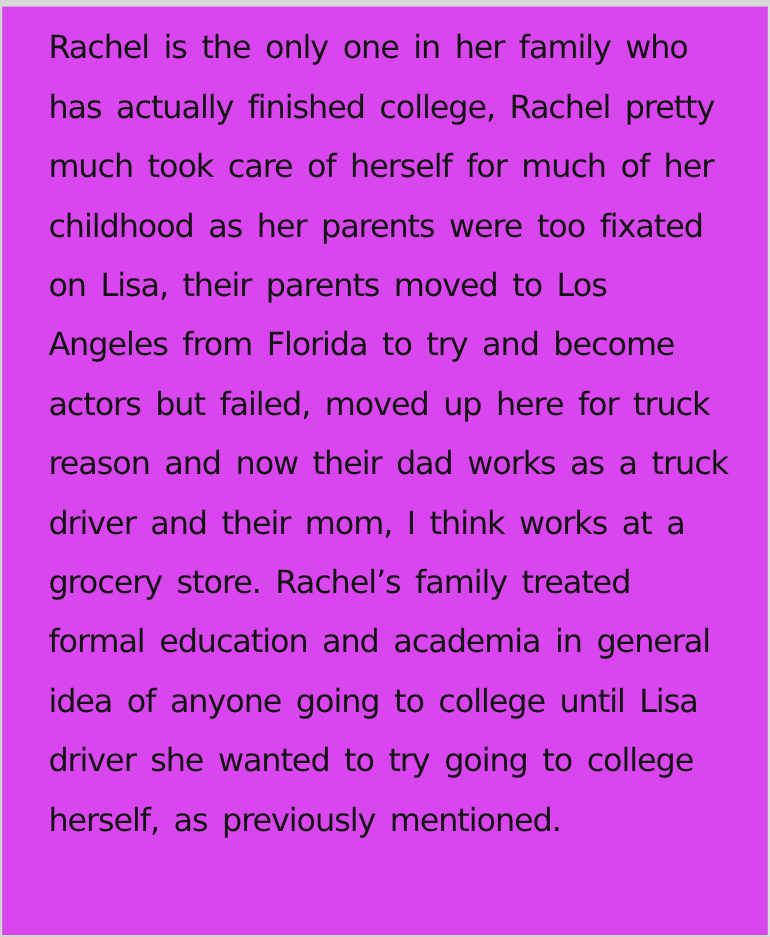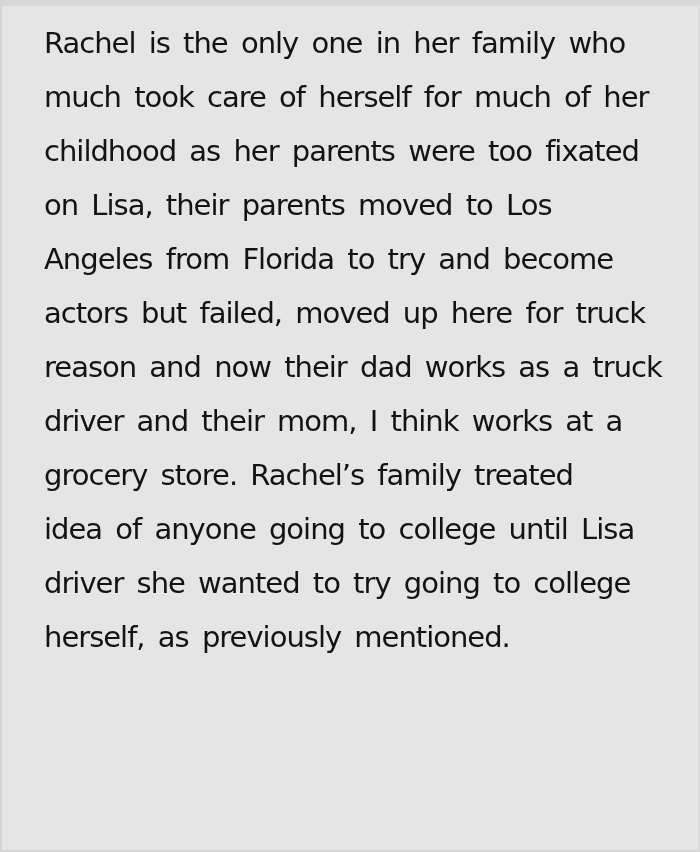--- a/index.html
+++ b/index.html
@@ -8,21 +8,21 @@
     height: 852px;
     overflow: hidden;
   }
   body {
     font-family: "DejaVu Sans", sans-serif;
     background: #f7f7f8;
   }
   .post-frame {
     width: 700px;
     height: 852px;
-    background: #e5e5e5;
+    background: #d946ef;
     border-top: 6px solid #d7d7d7;
     border-left: 2px solid #d4d4d4;
     border-right: 2px solid #dcdcdc;
     border-bottom: 2px solid #d4d4d4;
     padding: 10px 18px 0 42px;
   }
   .post-text {
     color: #131313;
     font-size: 29px;
     line-height: 54px;
@@ -32,25 +32,27 @@
   .text-line {
     white-space: nowrap;
   }
 </style>
 </head>
 <body>
 
 <div class="post-frame">
   <div class="post-text">
     <div class="text-line">Rachel is the only one in her family who</div>
+    <div class="text-line">has actually finished college, Rachel pretty</div>
     <div class="text-line">much took care of herself for much of her</div>
     <div class="text-line">childhood as her parents were too fixated</div>
     <div class="text-line">on Lisa, their parents moved to Los</div>
     <div class="text-line">Angeles from Florida to try and become</div>
     <div class="text-line">actors but failed, moved up here for truck</div>
     <div class="text-line">reason and now their dad works as a truck</div>
     <div class="text-line">driver and their mom, I think works at a</div>
     <div class="text-line">grocery store. Rachel’s family treated</div>
+    <div class="text-line">formal education and academia in general</div>
     <div class="text-line">idea of anyone going to college until Lisa</div>
     <div class="text-line">driver she wanted to try going to college</div>
     <div class="text-line">herself, as previously mentioned.</div>
   </div>
 </div>
 
 </body></html>

